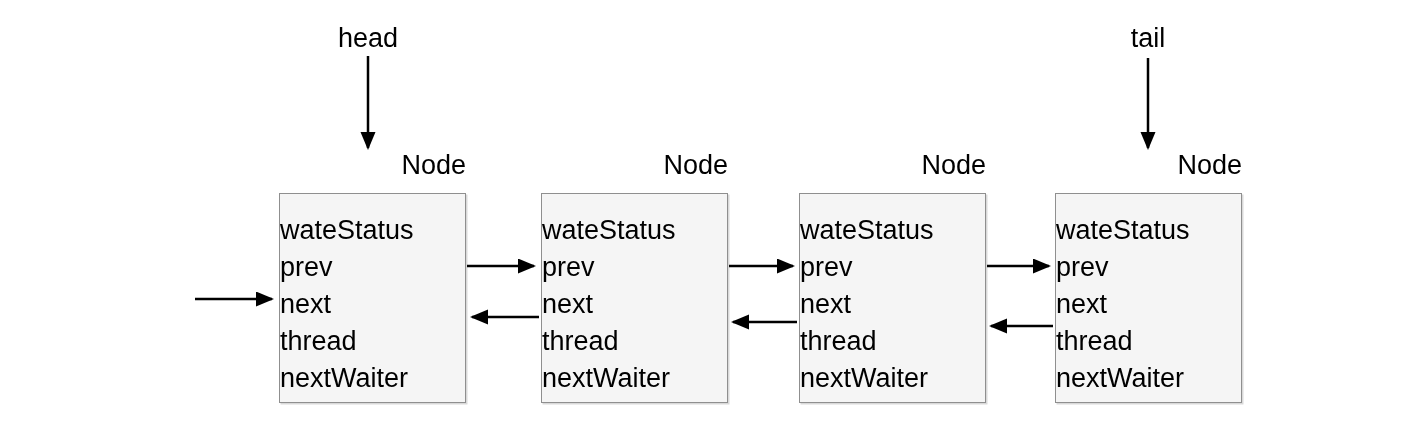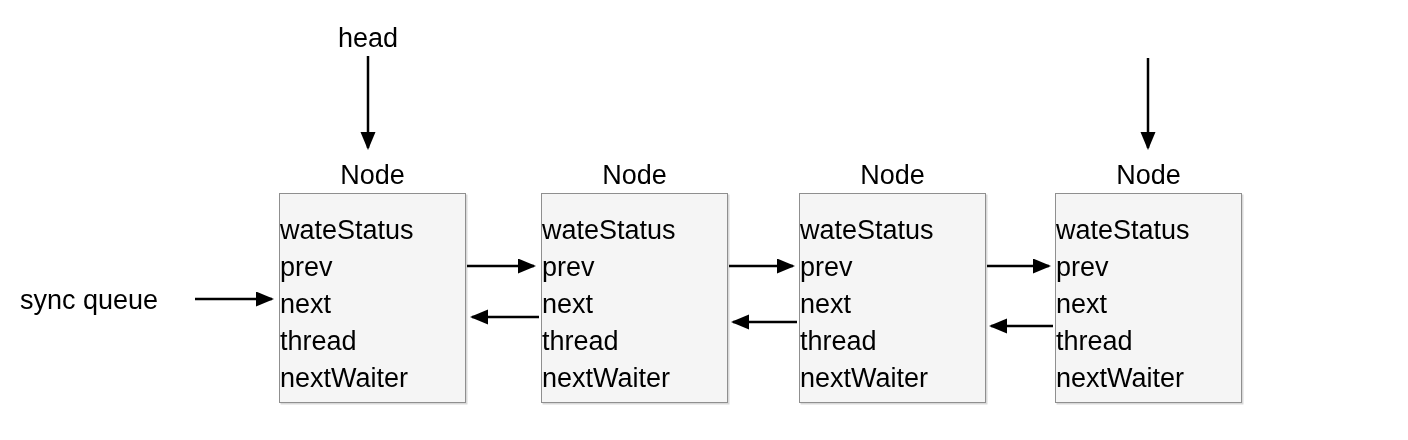--- a/index.html
+++ b/index.html
@@ -14,25 +14,25 @@
   }
   .ptr-label {
     position: absolute;
     font-size: 27px;
     line-height: 30px;
     text-align: center;
     white-space: nowrap;
   }
   .node-title {
     position: absolute;
-    top: 160px;
+    top: 150px;
     height: 31px;
     font-size: 27px;
     line-height: 31px;
-    text-align: center;
+    text-align: right;
     white-space: nowrap;
   }
   .node-box {
     position: absolute;
     top: 193px;
     height: 210px;
     background: #f5f5f5;
     border: 1.5px solid #8f8f8f;
     box-sizing: border-box;
     box-shadow: 1.5px 1.5px 0 rgba(0,0,0,0.15);
@@ -49,21 +49,21 @@
     width: 1408px; height: 440px;
     pointer-events: none;
   }
 </style>
 </head>
 <body>
 
 <div class="canvas">
 
   <div class="ptr-label" style="left:318px; top:23px; width:100px;">head</div>
-  <div class="ptr-label" style="left:20px; top:285px; width:160px; text-align:left;">sync queue</div>
+  <div class="ptr-label" style="left:1098px; top:23px; width:100px;">tail</div>
 
   <svg class="arrows-layer" width="1408" height="440" viewBox="0 0 1408 440" xmlns="http://www.w3.org/2000/svg">
     <defs>
       <marker id="ah" markerUnits="userSpaceOnUse" markerWidth="20" markerHeight="16" refX="16" refY="7.5" orient="auto">
         <path d="M0,0 L18,7.5 L0,15 Z" fill="#000000"></path>
       </marker>
     </defs>
 
     <line x1="368" y1="56" x2="368" y2="148" stroke="#000000" stroke-width="2.5" marker-end="url(#ah)"></line>
 

